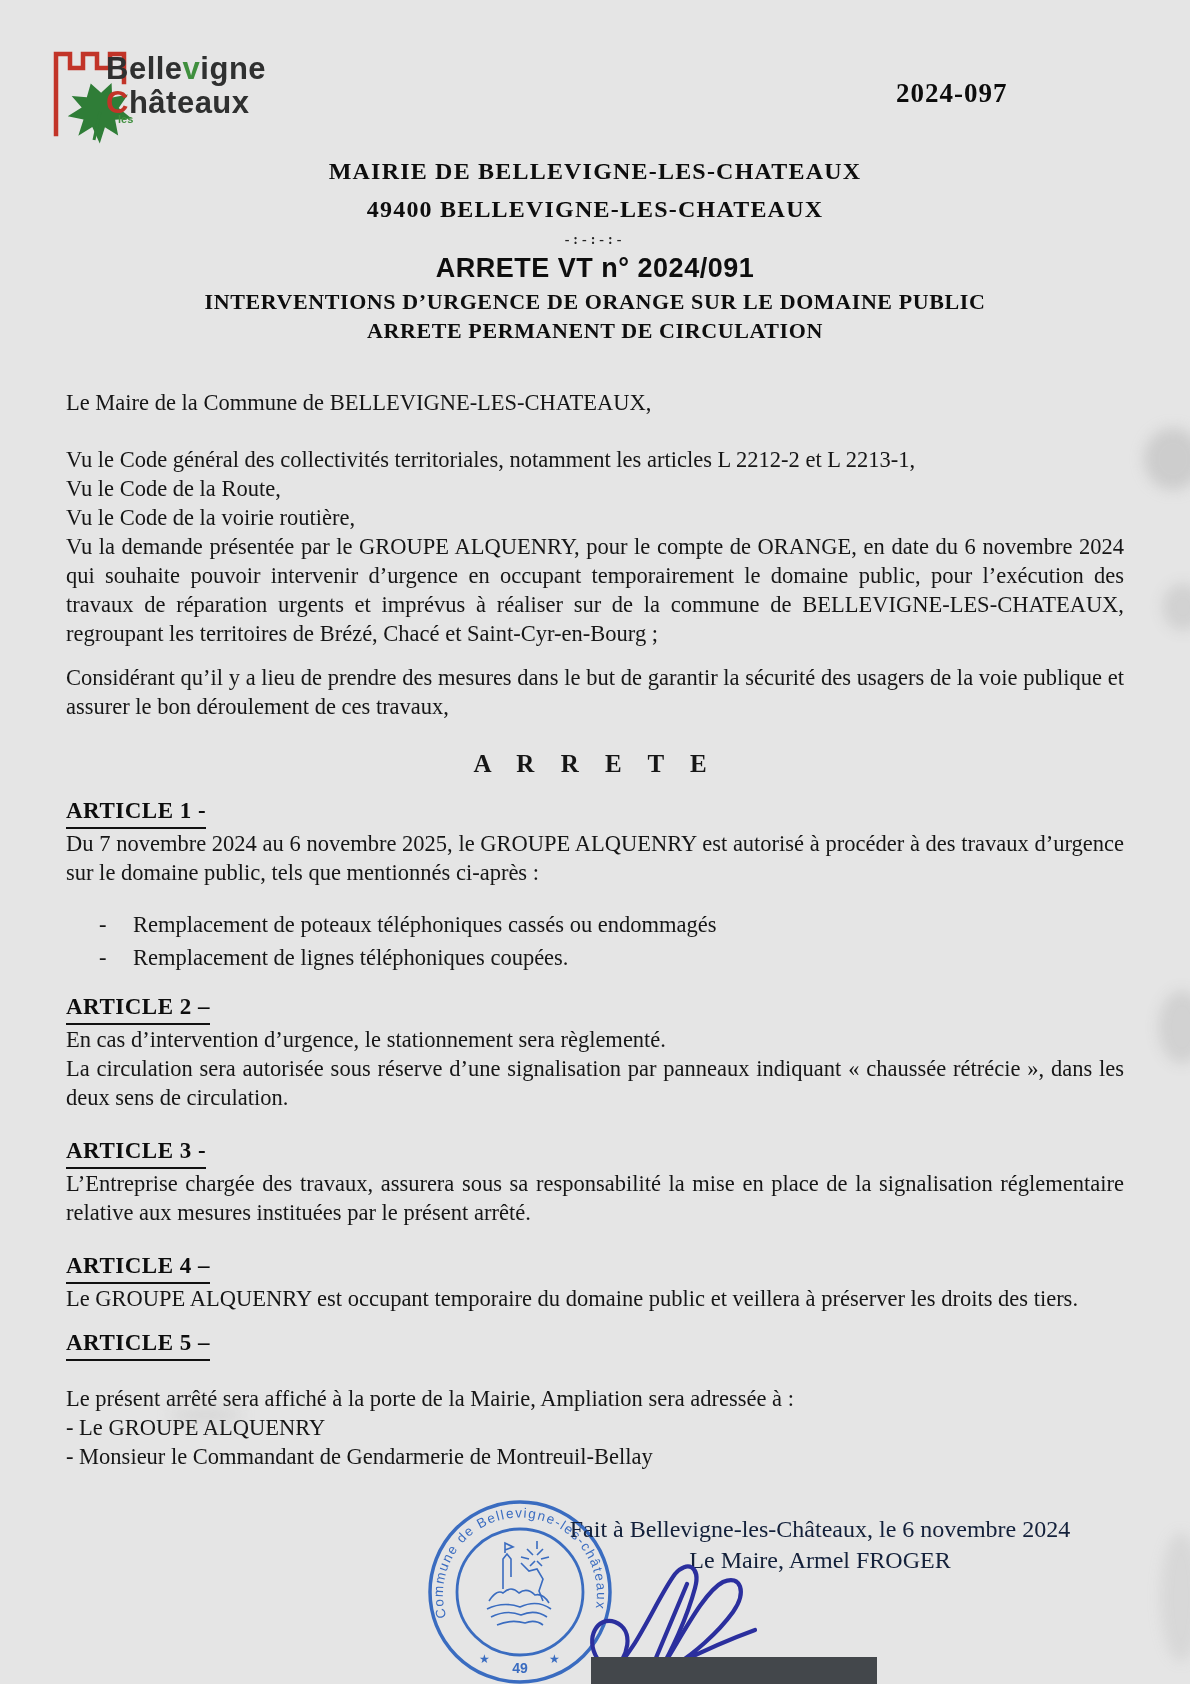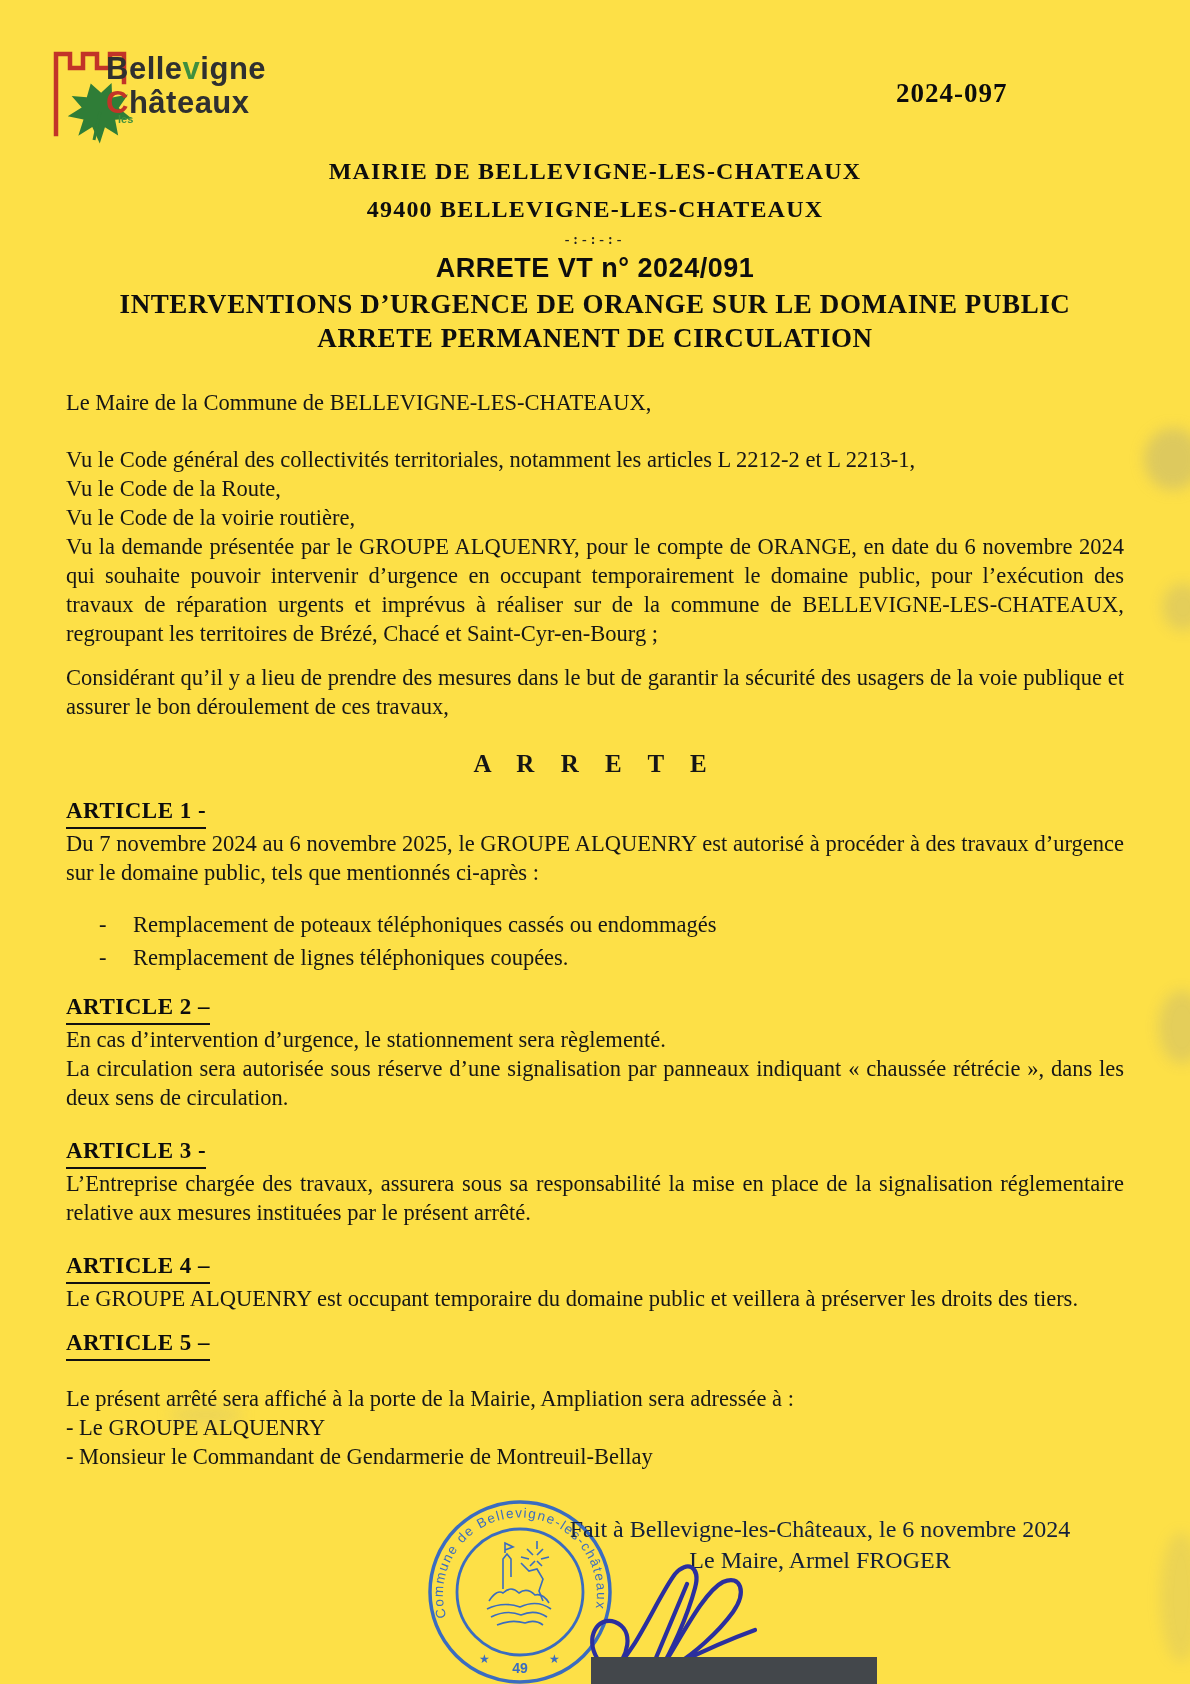--- a/index.html
+++ b/index.html
@@ -1,39 +1,39 @@
 <!DOCTYPE html>
 <html lang="fr"><head>
 <meta charset="utf-8">
 <style>
   html,body { margin:0; padding:0; background:#888; }
   .page {
     position:relative; width:1190px; height:1684px; margin:0 auto;
-    background:#fde047; overflow:hidden;
+    background:#e5e5e5; overflow:hidden;
     font-family:"Liberation Serif", serif; color:#161616;
   }
 
   
   .logo { position:absolute; left:46px; top:38px; width:260px; height:100px; }
   .logo-castle { position:absolute; left:0; top:0; }
   .logo-leaf { position:absolute; left:18px; top:40px; }
   .logo-text { position:absolute; left:60px; top:14px; font-family:"Liberation Sans", sans-serif; font-weight:700; color:#2f3030; line-height:34px; font-size:31px; letter-spacing:0.5px; }
   .logo-green { color:#3f8f3e; }
   .logo-red { color:#c23428; }
   .logo-les { position:absolute; left:12px; top:16px; font-size:11px; font-weight:700; color:#3f8f3e; letter-spacing:0; }
   .logo-line2 { position:relative; }
 
   
   .docnum { position:absolute; left:896px; top:78px; font-size:27px; font-weight:700; letter-spacing:1px; color:#0c0c0c; }
   .header { position:absolute; left:0; top:158px; width:100%; text-align:center; color:#0e0e0e; }
   .h-line { font-size:24px; font-weight:700; letter-spacing:1.2px; }
   .h-line + .h-line { margin-top:11px; }
   .h-sep { font-size:14px; font-weight:700; letter-spacing:4px; margin-top:9px; color:#222; }
   .h-title { font-family:"Liberation Sans", sans-serif; font-size:27px; font-weight:700; margin-top:5px; letter-spacing:0.5px; }
-  .h-sub { font-size:27px; font-weight:700; letter-spacing:0.6px; margin-top:5px; }
+  .h-sub { font-size:22px; font-weight:700; letter-spacing:0.6px; margin-top:5px; }
   .h-sub2 { margin-top:3px; }
 
   
   .content { position:absolute; left:66px; top:388px; width:1058px; font-size:22.5px; line-height:29px; }
   .just { text-align:justify; }
   .vu-block { margin-top:28px; }
   .considerant { margin-top:15px; }
   .decision { text-align:center; font-weight:700; font-size:25px; letter-spacing:10px; margin-top:28px; }
   .article-title { font-weight:700; font-size:23px; letter-spacing:0.5px; display:inline-block; border-bottom:2.5px solid #111; padding-bottom:2px; color:#0d0d0d; }
   .art1-title { margin-top:18px; }

